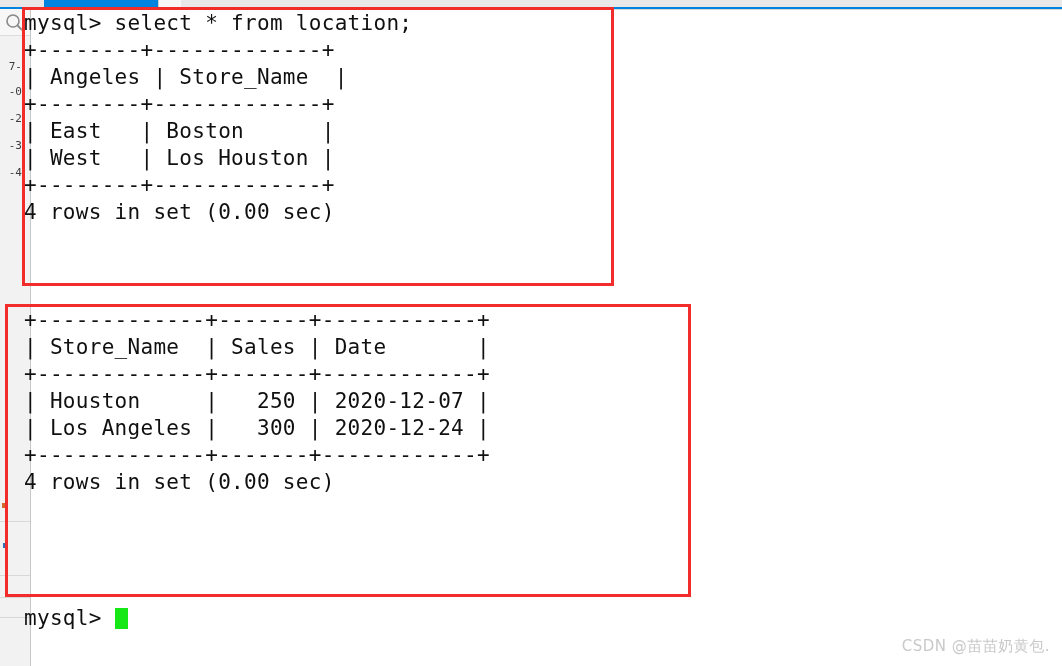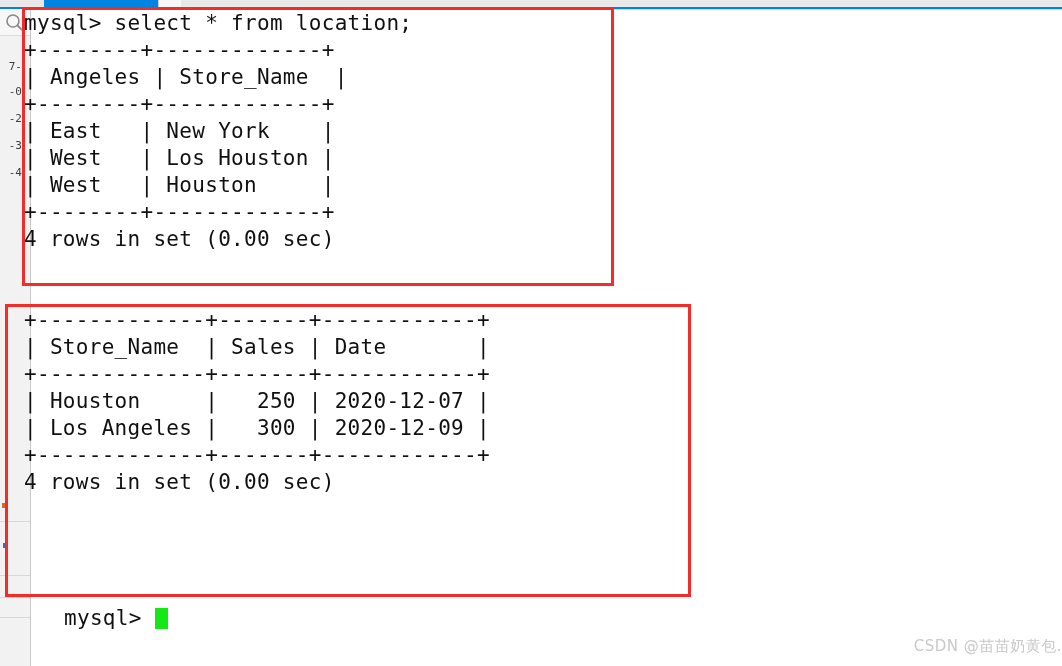--- a/index.html
+++ b/index.html
@@ -124,37 +124,37 @@
     left: 24px;
     font-family: "DejaVu Sans Mono", "Liberation Mono", monospace;
     font-size: 21px;
     line-height: 27px;
     letter-spacing: 0.3px;
     color: #101010;
     white-space: pre;
   }
   #blk-location { position: absolute; left: 0; top: 10px; }
   #blk-storeinfo{ position: absolute; left: 0; top: 307px; }
-  #blk-prompt   { position: absolute; left: 0; top: 605px; margin-left: 40px; }
+  #blk-prompt   { position: absolute; left: 0; top: 605px; }
   #blk-location .tline,
   #blk-storeinfo .tline,
   #blk-prompt .tline { position: relative; left: 24px; display: block; }
 
   .cursor-block {
     display: inline-block;
     width: 13px;
     height: 21px;
     background: #16e716;
     vertical-align: -4px;
   }
 
   
   #watermark {
     position: absolute;
-    right: 0;
+    right: 12px;
     bottom: 10px;
     font-family: "DejaVu Sans", "Liberation Sans", sans-serif;
     font-size: 15px;
     color: #c9c9c9;
     white-space: nowrap;
     letter-spacing: 0.5px;
   }
 </style>
 </head>
 <body>
@@ -192,33 +192,32 @@
   <div class="sliver-rule" style="top:608px;"></div>
 </div>
 
 <div id="terminal">
 
   <div id="blk-location">
     <span class="tline">mysql&gt; select * from location;</span>
     <span class="tline">+--------+-------------+</span>
     <span class="tline">| Angeles | Store_Name  |</span>
     <span class="tline">+--------+-------------+</span>
-    <span class="tline">| East   | New York    |</span>
+    <span class="tline">| East   | Boston      |</span>
     <span class="tline">| West   | Los Houston |</span>
-    <span class="tline">| West   | Houston     |</span>
     <span class="tline">+--------+-------------+</span>
     <span class="tline">4 rows in set (0.00 sec)</span>
   </div>
 
   <div id="blk-storeinfo">
     <span class="tline">+-------------+-------+------------+</span>
     <span class="tline">| Store_Name  | Sales | Date       |</span>
     <span class="tline">+-------------+-------+------------+</span>
     <span class="tline">| Houston     |   250 | 2020-12-07 |</span>
-    <span class="tline">| Los Angeles |   300 | 2020-12-09 |</span>
+    <span class="tline">| Los Angeles |   300 | 2020-12-24 |</span>
     <span class="tline">+-------------+-------+------------+</span>
     <span class="tline">4 rows in set (0.00 sec)</span>
   </div>
 
   <div id="blk-prompt">
     <span class="tline"><span>mysql&gt; </span><span class="cursor-block"></span></span>
   </div>
 
 </div>
 

